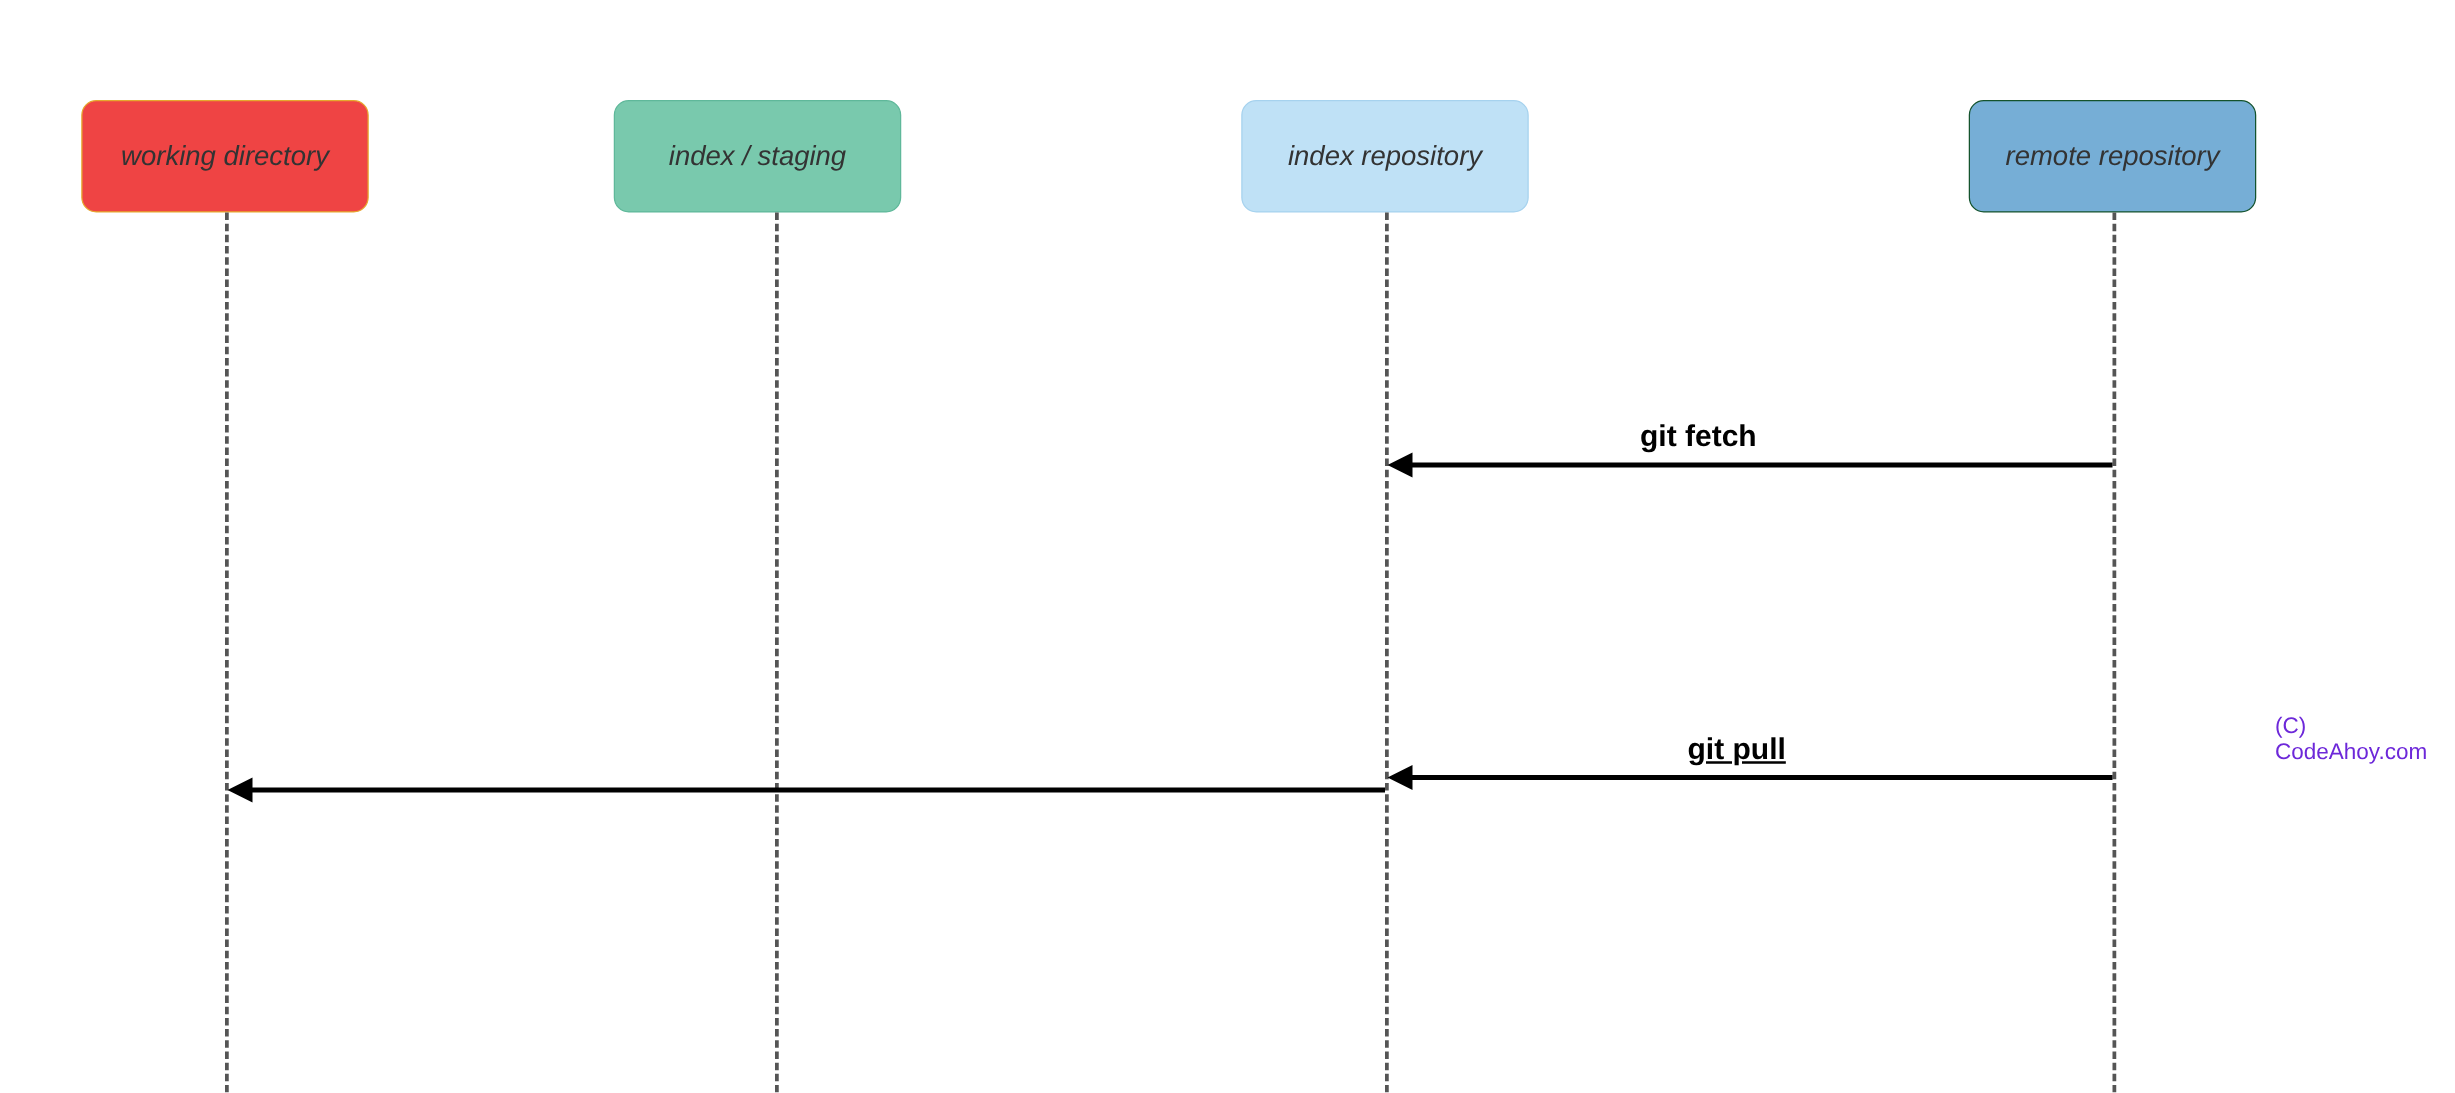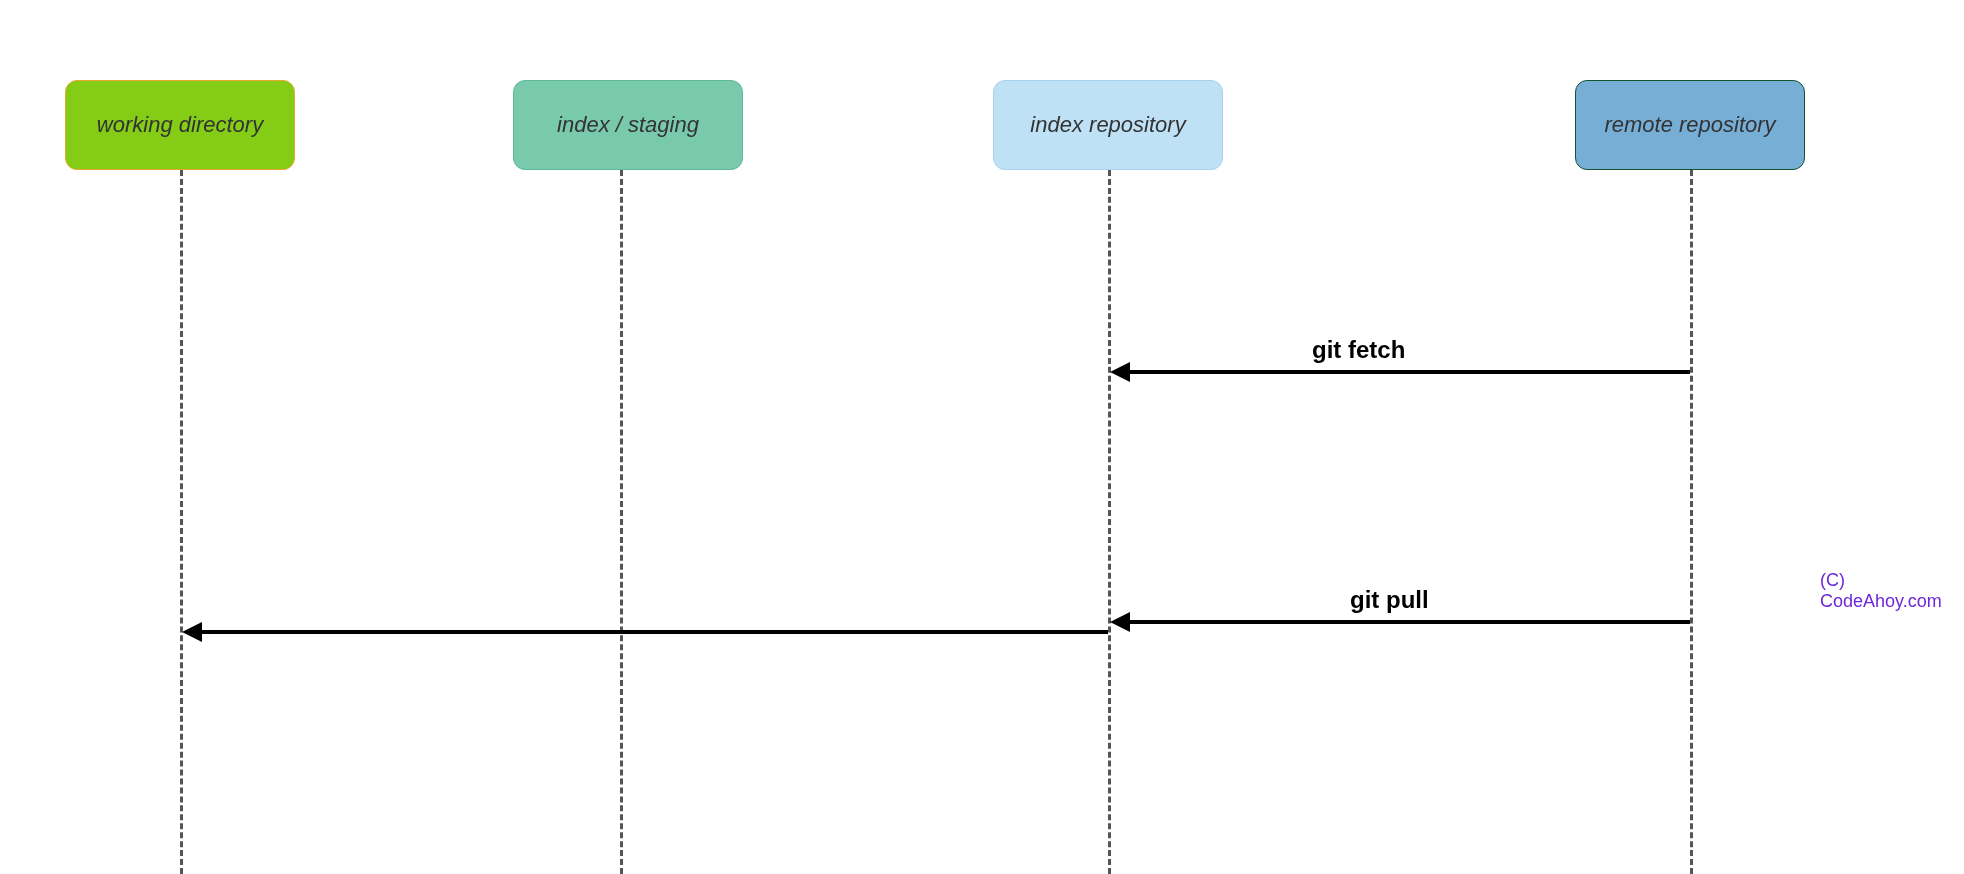--- a/index.html
+++ b/index.html
@@ -54,42 +54,42 @@
   }
   .copyright {
     position: absolute;
     font-size: 18px;
     color: #6d28d9;
   }
 </style>
 </head>
 <body>
 
-<div class="lane-box" style="left:65px; background:#84cc16; border:1px solid #e6a82e;">
+<div class="lane-box" style="left:65px; background:#ef4444; border:1px solid #e6a82e;">
   <span>working directory</span>
 </div>
-<div class="lane-box" style="left:513px; background:#79c9ad; border:1px solid #5fb89a;justify-content:center;">
+<div class="lane-box" style="left:491px; background:#79c9ad; border:1px solid #5fb89a;justify-content:center;">
   <span>index  / staging</span>
 </div>
 <div class="lane-box" style="left:993px; background:#bfe1f6; border:1px solid #a6d2ee;">
   <span>index repository</span>
 </div>
 <div class="lane-box" style="left:1575px; background:#76aed6; border:1px solid #14532d;">
   <span>remote repository</span>
 </div>
 
 <div class="lifeline" style="left:180px;"></div>
 <div class="lifeline" style="left:620px;"></div>
 <div class="lifeline" style="left:1108px;"></div>
 <div class="lifeline" style="left:1690px;"></div>
 
 <div class="arrow-line" style="left:1128px; top:370px; width:562px;"></div>
 <div class="arrow-head-left" style="left:1110px; top:362px;"></div>
 <div class="arrow-label" style="left:1312px; top:336px;">git fetch</div>
 
 <div class="arrow-line" style="left:1128px; top:620px; width:562px;"></div>
 <div class="arrow-head-left" style="left:1110px; top:612px;"></div>
-<div class="arrow-label" style="left:1350px; top:586px;">git pull</div>
+<div class="arrow-label" style="left:1350px; top:586px;text-decoration:underline;">git pull</div>
 
 <div class="arrow-line" style="left:200px; top:630px; width:908px;"></div>
 <div class="arrow-head-left" style="left:182px; top:622px;"></div>
 
 <div class="copyright" style="left:1820px; top:570px;">(C) CodeAhoy.com</div>
 
 </body></html>

